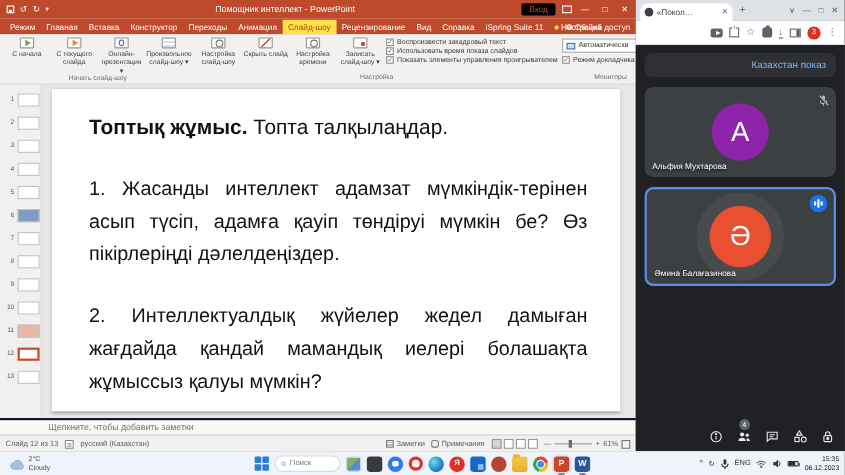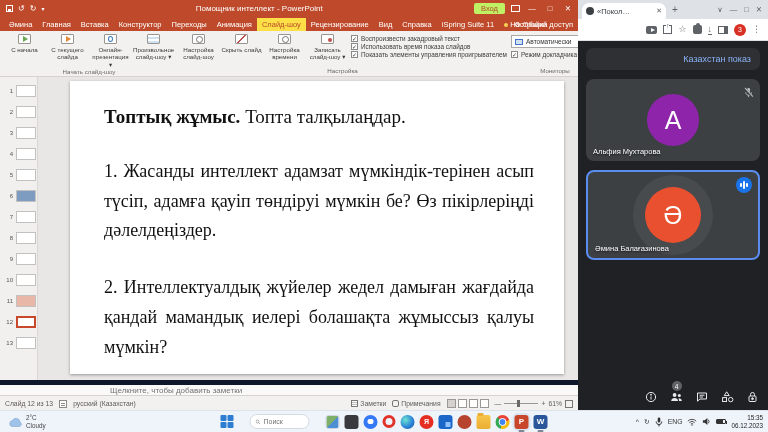--- a/index.html
+++ b/index.html
@@ -9,21 +9,21 @@
   
   #ppt{position:absolute;left:0;top:0;width:578px;height:410px;background:#F3F1F0;}
   .ttl{height:17px;background:#BE4A2B;display:flex;align-items:center;color:#fff;font-size:8px;}
   .qat{display:flex;align-items:center;gap:5px;padding-left:6px;}
   .qa{font-size:8px;line-height:1;cursor:default;}
   .qa-save{width:7px;height:7px;border:1px solid #fff;position:relative;}
   .qa-save::after{content:"";position:absolute;left:1px;top:3px;width:3px;height:3px;background:#fff;}
   .sm{font-size:6px;}
   .ttl-title{flex:1;text-align:center;white-space:nowrap;overflow:hidden;}
   .ttl-right{display:flex;align-items:center;gap:6px;padding-right:4px;}
-  .signin{background:#bef264;color:#B7472A;padding:1px 7px;border-radius:2px;font-size:7.5px;}
+  .signin{background:#000000;color:#B7472A;padding:1px 7px;border-radius:2px;font-size:7.5px;}
   .ribdisp{width:9px;height:7px;border:1px solid #fff;position:relative;}
   .wc{width:12px;text-align:center;font-size:7.5px;}
   .tabs{height:14px;background:#BE4A2B;display:flex;align-items:flex-end;padding-left:4px;position:relative;}
   .tab{color:#fff;font-size:7.5px;padding:2px 5px 2px;white-space:nowrap;}
   .tab.active{background:#fde047;color:#B7472A;}
   .tab.with-bulb::before{content:"";display:inline-block;width:4px;height:4px;border-radius:50%;background:#F7D154;margin-right:2px;}
   .share{position:absolute;right:5px;bottom:2px;color:#fff;font-size:7.5px;display:flex;align-items:center;gap:3px;}
   .psn{width:5px;height:5px;border:1px solid #fff;border-radius:50%;display:inline-block;}
 
   .ribbon{height:46px;background:#F3F1F0;border-bottom:1px solid #D5D2CF;display:flex;align-items:stretch;padding-left:2px;}
@@ -57,24 +57,24 @@
   .throw{display:flex;align-items:center;gap:3px;height:21px;padding-left:4px;}
   .thnum{width:9px;text-align:right;font-size:6px;color:#555;}
   .thbox{width:20px;height:12px;background:#fff;border:1px solid #C3C1BF;}
   .throw.active .thbox{border:2px solid #C9472A;}
   .throw.t-b .thbox{background:#7e9cc0;}
   .throw.t-d .thbox{background:linear-gradient(#fff,#fff) , #fff;position:relative;}
   .throw.t-d .thbox::after{content:"";position:absolute;}
   .throw.t-r .thbox{background:#e8b7a8;}
   .canvas{flex:1;background:#E9E7E5;position:relative;}
   .slide{position:absolute;left:9px;right:14px;top:4px;bottom:6px;background:#fff;box-shadow:0 1px 3px rgba(0,0,0,.35);
-         font-family:Liberation Serif, serif;color:#111;padding:24px 30px 0 34px;margin-left:23px;}
+         font-family:Liberation Sans, sans-serif;color:#111;padding:24px 30px 0 34px;}
   .sh{font-size:19px;line-height:1.3;}
   .sp{font-size:18px;line-height:1.66;text-align:justify;margin-top:27px;}
-  .notes{height:15px;background:#FAF9F8;border-top:5px solid #0f172a;display:flex;align-items:center;padding-left:110px;font-size:8px;color:#737373;}
+  .notes{height:15px;background:#FAF9F8;border-top:2px solid #0f172a;display:flex;align-items:center;padding-left:44px;font-size:8px;color:#737373;}
   .status{height:16px;background:#F3F1F0;border-top:1px solid #D5D2CF;display:flex;align-items:center;font-size:6.8px;color:#5f5d5b;padding:0 5px;gap:6px;}
   .spell{width:8px;height:8px;border:1px solid #8a8a8a;background:#fff;position:relative;}
   .spell::after{content:"";position:absolute;left:1px;top:2px;width:4px;height:1px;background:#8a8a8a;box-shadow:0 2px 0 #8a8a8a;}
   .st-right{margin-left:auto;display:flex;align-items:center;gap:6px;}
   .stbtn{display:flex;align-items:center;gap:2px;}
   .ni{width:7px;height:7px;border:1px solid #777;}
   .ni.b1{background:repeating-linear-gradient(#fff 0 1px,#bbb 1px 2px);}
   .ni.bub{border-radius:2px;}
   .views{display:flex;gap:2px;}
   .vi{width:9px;height:9px;border:1px solid #9a9894;background:#fff;}
@@ -131,21 +131,21 @@
   .audiob i:nth-child(1){height:4px;}.audiob i:nth-child(2){height:8px;}.audiob i:nth-child(3){height:4px;}
   .pname{position:absolute;left:7px;bottom:5px;color:#fff;font-size:7.5px;z-index:3;text-shadow:0 1px 2px rgba(0,0,0,.7);}
   .meetbar{position:absolute;bottom:7px;right:10px;display:flex;gap:13px;align-items:center;}
   .mbi{position:relative;display:flex;}
   .pbadge{position:absolute;top:-10px;left:50%;transform:translateX(-50%);min-width:10px;height:10px;border-radius:5px;background:#5F6368;color:#fff;font-size:6.5px;display:flex;align-items:center;justify-content:center;padding:0 2px;}
 
   
   #taskbar{position:absolute;left:0;top:410px;width:768px;height:22px;background:#EFF4FA;border-top:1px solid #DDE3EA;display:flex;align-items:center;}
   .weather{display:flex;align-items:center;gap:4px;padding-left:8px;}
   .wtxt{font-size:6.3px;color:#444;line-height:1.15;}
-  .tb-center{position:absolute;left:50%;transform:translateX(-50%);display:flex;align-items:center;gap:16px;}
+  .tb-center{position:absolute;left:50%;transform:translateX(-50%);display:flex;align-items:center;gap:5px;}
   .start{width:13px;height:13px;display:grid;grid-template-columns:6px 6px;grid-template-rows:6px 6px;gap:1px;}
   .start i{background:#2D7DD2;border-radius:1px;}
   .searchpill{width:60px;height:15px;background:#fff;border:1px solid #D5DBE3;border-radius:8px;display:flex;align-items:center;gap:3px;padding:0 5px;}
   .searchpill input{border:none;outline:none;background:transparent;font-size:7px;width:40px;color:#444;font-family:"Liberation Sans",sans-serif;}
   .app{width:14px;height:14px;border-radius:3px;position:relative;display:flex;align-items:center;justify-content:center;color:#fff;font-size:8px;font-weight:bold;}
   .ap-taskview{background:linear-gradient(135deg,#7FB069 0 50%,#4E8FD4 50%);border:1px solid #CBD4DE;}
   .ap-dark{background:#3A3A3E;}
   .ap-chat{background:#3478F6;border-radius:50%;}
   .ap-chat::after{content:"";width:6px;height:5px;background:#fff;border-radius:2px;}
   .ap-opera{background:transparent;border:3px solid #E0342B;border-radius:50%;width:13px;height:13px;}
@@ -191,21 +191,21 @@
         <span class="wc">✕</span>
       </div>
     </div>
 
     <div class="tabs">
 
       <span class="share">
           <i class="psn"></i>
           <span>Общий доступ</span>
         </span>
-    <span class="tab">Әмина</span>
+    <span class="tab">Режим</span>
         <span class="tab">Главная</span>
         <span class="tab">Вставка</span>
         <span class="tab">Конструктор</span>
         <span class="tab">Переходы</span>
         <span class="tab">Анимация</span>
         <span class="tab active">Слайд-шоу</span>
         <span class="tab">Рецензирование</span>
         <span class="tab">Вид</span>
         <span class="tab">Справка</span>
         <span class="tab">iSpring Suite 11</span>

